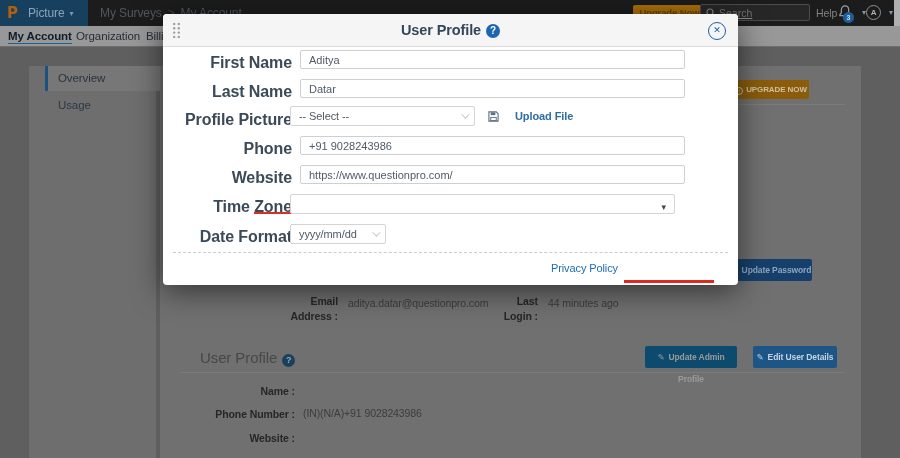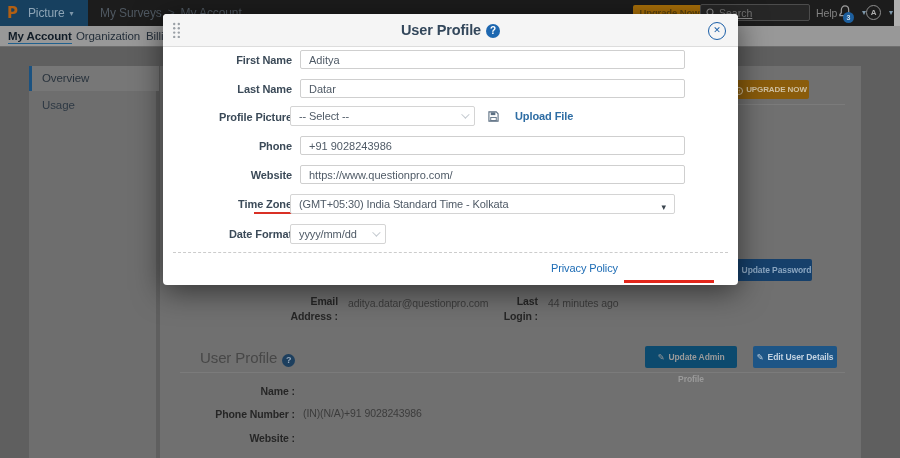--- a/index.html
+++ b/index.html
@@ -28,21 +28,21 @@
   .nav-caret1 { position:absolute; left:857px; top:8px; }
   .avatar { position:absolute; left:866px; top:5px; width:15px; height:15px; border:1.4px solid #8f8f8f; border-radius:50%; color:#aeaeae; font-size:8px; font-weight:bold; text-align:center; line-height:13px; }
   .nav-caret2 { position:absolute; left:884px; top:8px; }
   .scroll-thumb { position:absolute; left:894px; top:0; width:6px; height:45px; background:#b0b0b0; }
   
   .tabs { position:absolute; left:0; top:26px; width:900px; height:21px; background:#989898; border-bottom:1px solid #6e6e6e; }
   .tab { position:absolute; top:4px; font-size:11.5px; color:#242f3a; }
   .tab.active { color:#111c27; font-weight:bold; border-bottom:1.6px solid #20618f; padding-bottom:1px; }
   
   .sidebar-card { position:absolute; left:29px; top:66px; width:127px; height:392px; background:#6e6e6e; }
-  .side-item { position:absolute; left:0; width:130px; height:25px; font-size:11.5px; color:#2e3944; line-height:25px; padding-left:13px; }
+  .side-item { position:absolute; left:16px; width:130px; height:25px; font-size:11.5px; color:#2e3944; line-height:25px; padding-left:13px; }
   .side-item.active { background:#777777; border-left:3px solid #1b5280; color:#29333d; padding-left:10px; }
   .main-card { position:absolute; left:160px; top:66px; width:701px; height:392px; background:#707070; }
   .upg-btn { position:absolute; left:573px; top:14px; width:76px; height:19px; background:#8a5c0b; border-radius:2px;
     color:#cfc0a1; font-size:8px; font-weight:bold; text-align:center; line-height:19px; }
   .upg-ic { display:inline-block; width:8px; height:8px; border:1px solid #cfc0a1; border-radius:50%; font-size:6px; line-height:6px; vertical-align:-1px; margin-right:3px; }
   .divider { position:absolute; left:20px; width:665px; height:1px; background:#7b7b7b; }
   .dim-label { position:absolute; font-size:10.5px; font-weight:bold; color:#262626; text-align:right; line-height:1.4; }
   .dim-value { position:absolute; font-size:10.5px; color:#3c3c3c; }
   .section-title { position:absolute; left:40px; top:283px; font-size:15px; color:#474747; }
   .q-ic { display:inline-block; width:13px; height:13px; border-radius:50%; background:#1d3f5e; color:#93a7ba; font-size:9px; font-weight:bold; text-align:center; line-height:13px; vertical-align:0px; margin-left:5px; }
@@ -52,21 +52,21 @@
   .btn-edit  { left:593px; top:280px; width:84px; background:#1d5586; color:#c4d3e1; line-height:22px; }
   .btn-pass  { left:570px; top:193px; width:82px; background:#16406b; color:#8ba6c1; line-height:22px; }
   
   .modal { position:absolute; left:163px; top:14px; width:575px; height:271px; background:#ffffff; border-radius:4px;
     box-shadow:0 6px 30px rgba(0,0,0,0.55); }
   .modal-header { position:absolute; left:0; top:0; width:575px; height:33px; background:#f5f5f5; border-bottom:1px solid #dddddd; border-radius:4px 4px 0 0; }
   .drag-handle { position:absolute; left:9px; top:8px; }
   .modal-title { position:absolute; left:0; top:0; width:575px; height:33px; text-align:center; line-height:33px; font-size:14.5px; font-weight:bold; color:#33475b; }
   .modal-title .mq { display:inline-block; width:14px; height:14px; border-radius:50%; background:#1d67b0; color:#fff; font-size:10px; line-height:14px; vertical-align:1px; margin-left:5px; }
   .modal-close { position:absolute; left:545px; top:8px; width:18px; height:18px; border:1.5px solid #1b5fa8; border-radius:50%; color:#1b5fa8; font-size:9px; font-weight:bold; text-align:center; line-height:15px; font-family:"DejaVu Sans",sans-serif; cursor:pointer; }
-  .f-label { position:absolute; left:0; width:129px; text-align:right; font-size:11px; font-weight:bold; color:#3b4a58; }
+  .f-label { position:absolute; left:0; width:129px; text-align:right; font-size:16px; font-weight:bold; color:#3b4a58; }
   .f-input { position:absolute; left:137px; width:385px; height:19px; border:1px solid #cfcfcf; border-radius:2px; font-size:11px; color:#4f5a66; padding-left:8px; font-family:"Liberation Sans",sans-serif; outline:none; background:#fff; }
   .f-select { position:absolute; left:127px; height:20px; border:1px solid #d4d4d4; border-radius:2px; font-size:11px; color:#4f5a66; line-height:18px; padding-left:8px; background:#fff; }
   .chev { position:absolute; right:7px; top:6px; width:6px; height:6px; border-right:1.4px solid #c3c9cf; border-bottom:1.4px solid #c3c9cf; transform:rotate(45deg) translateY(-2px); }
   .tz-caret { position:absolute; right:8px; top:3px; color:#3a444e; font-size:9px; font-family:"DejaVu Sans",sans-serif; }
   .upload { position:absolute; left:325px; display:flex; align-items:flex-end; gap:16px; font-size:11px; font-weight:bold; color:#2e6da4; cursor:pointer; }
   .red-underline-label { position:absolute; left:91px; width:38px; height:2px; background:#d93025; }
   .dashed { position:absolute; left:10px; top:238px; width:555px; border-top:1px dashed #cccccc; }
   .privacy { position:absolute; left:350px; top:248px; width:105px; text-align:right; font-size:11px; color:#1d6cb5; cursor:pointer; }
   .submit-btn { position:absolute; left:464px; top:243px; height:21px; padding:0 8px; background:#2b7de9; border:1px solid #1e6fd6; border-radius:3px; color:#ffffff; font-size:10px; font-weight:bold; line-height:19px; cursor:pointer; }
   .red-underline-btn { position:absolute; left:461px; top:266px; width:90px; height:2.5px; background:#e3271c; }
@@ -174,21 +174,21 @@
     </div>
 
     <div class="f-label" style="top:126px">Phone</div>
     <input class="f-input" style="top: 122px;" value="+91 9028243986">
 
     <div class="f-label" style="top:155px">Website</div>
     <input class="f-input" style="top: 151px;" value="https://www.questionpro.com/">
 
     <div class="f-label" style="top:184px; color:#3b4a58;">Time Zone</div>
     <div class="red-underline-label" style="top:198px"></div>
-    <div class="f-select" style="top:180px; width:385px;"><span>(GMT+05:30) India Standard Time - Kolkata</span><span class="tz-caret">▾</span></div>
+    <div class="f-select" style="top:180px; width:385px;"><span class="tz-caret">▾</span></div>
 
     <div class="f-label" style="top:214px">Date Format</div>
     <div class="f-select" style="top:210px; width:96px;"><span>yyyy/mm/dd</span><span class="chev"></span></div>
 
     <div class="dashed"></div>
     <div class="privacy">Privacy Policy</div>
     <div class="red-underline-btn"></div>
   </div>
 
 </div>

